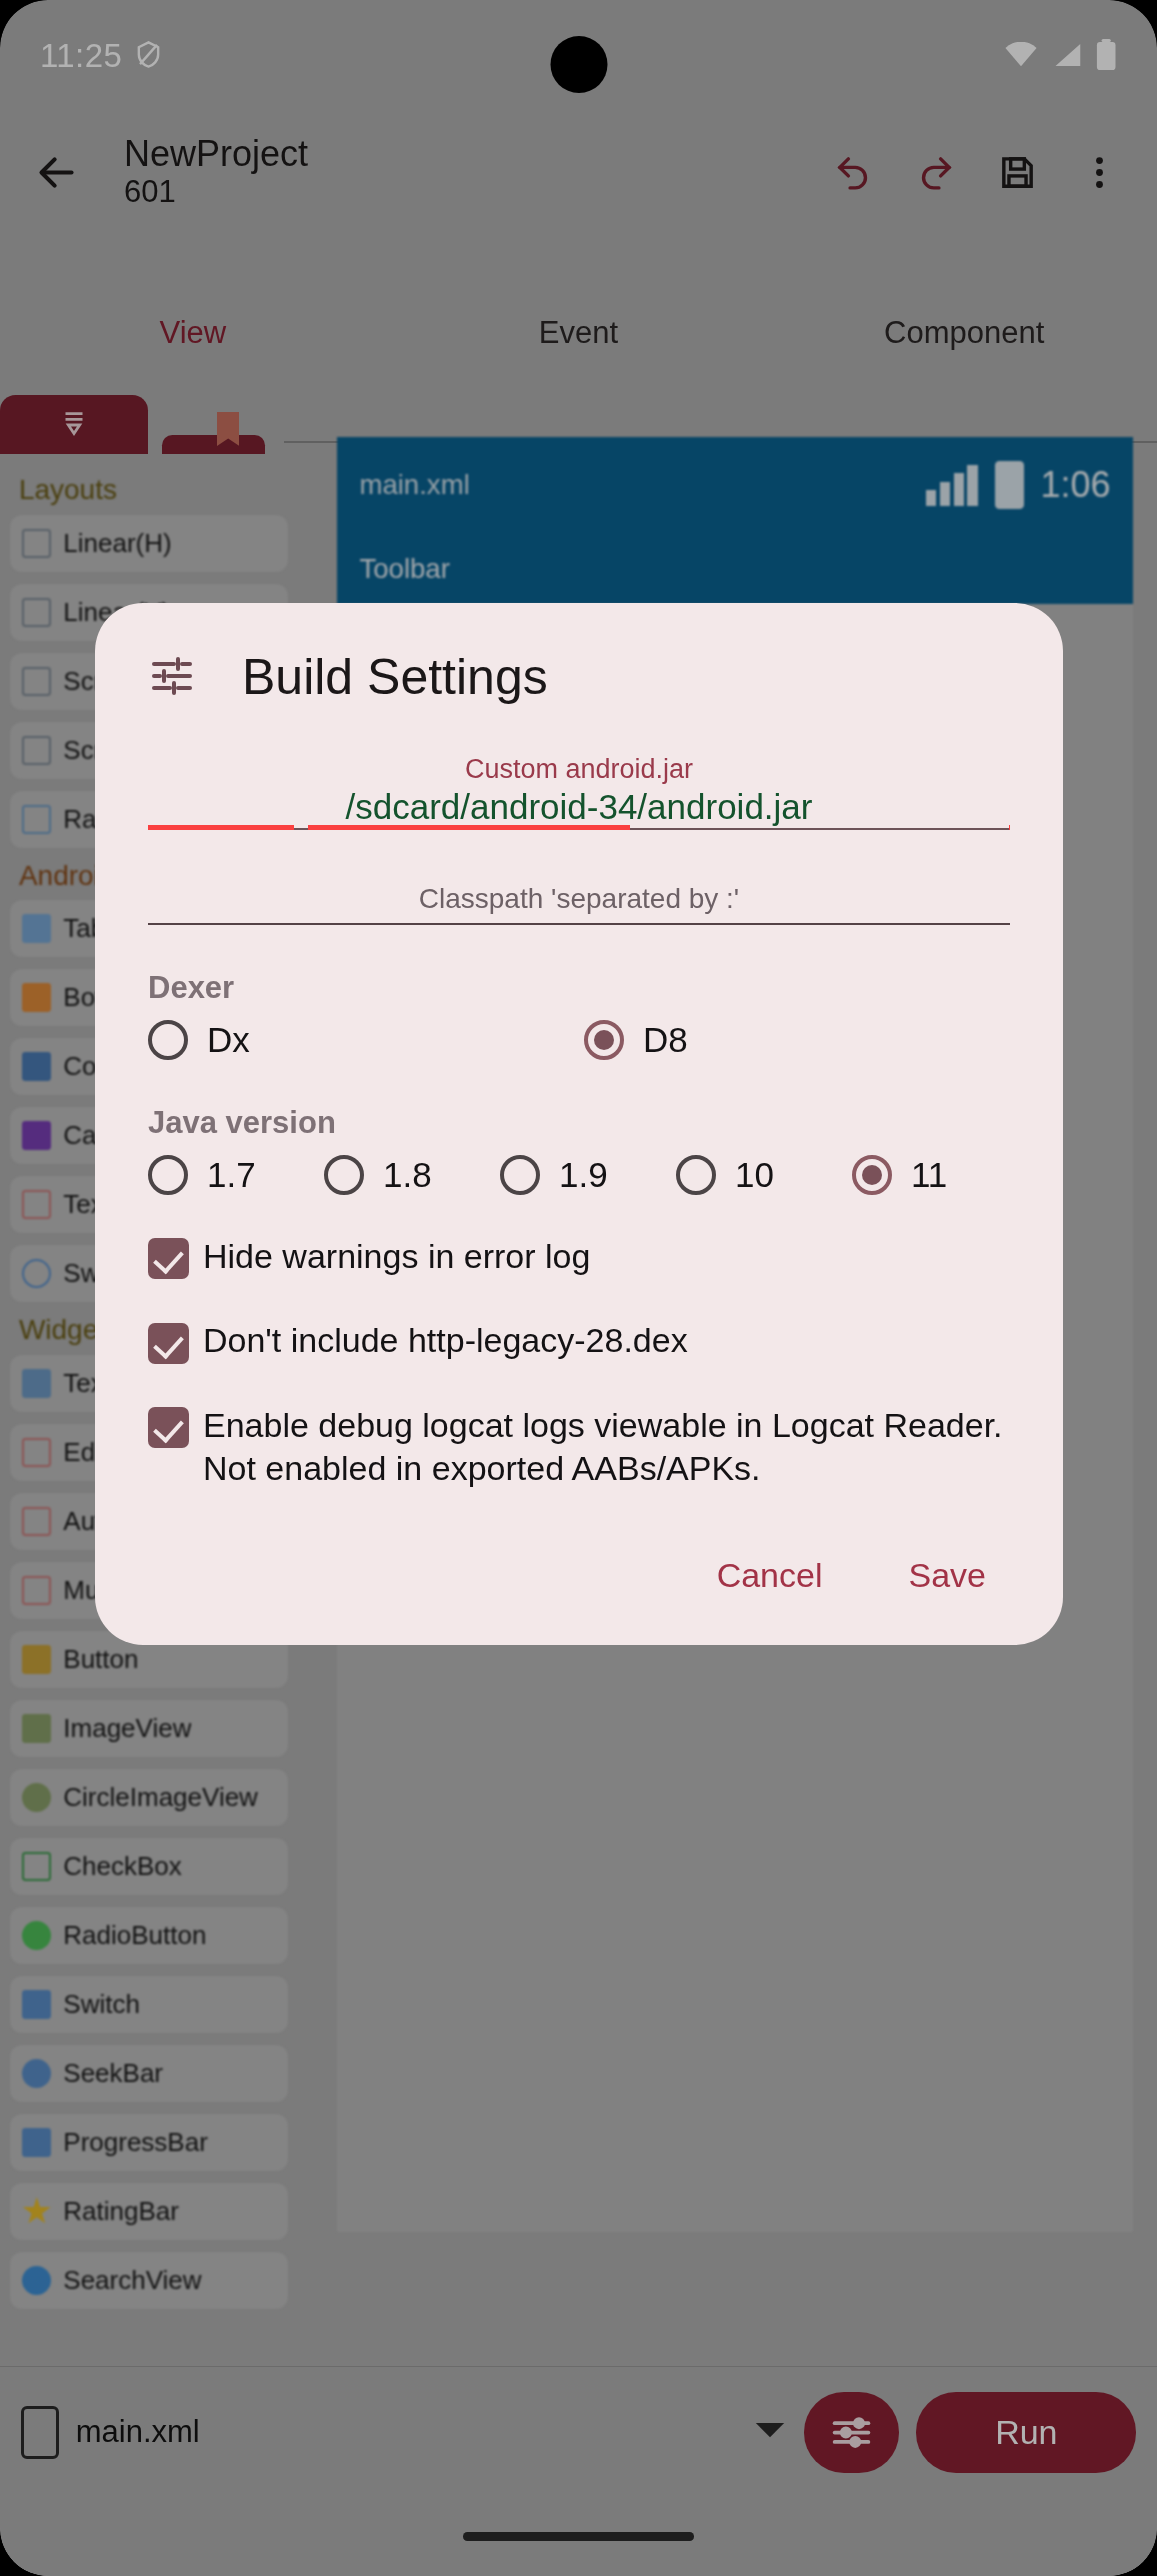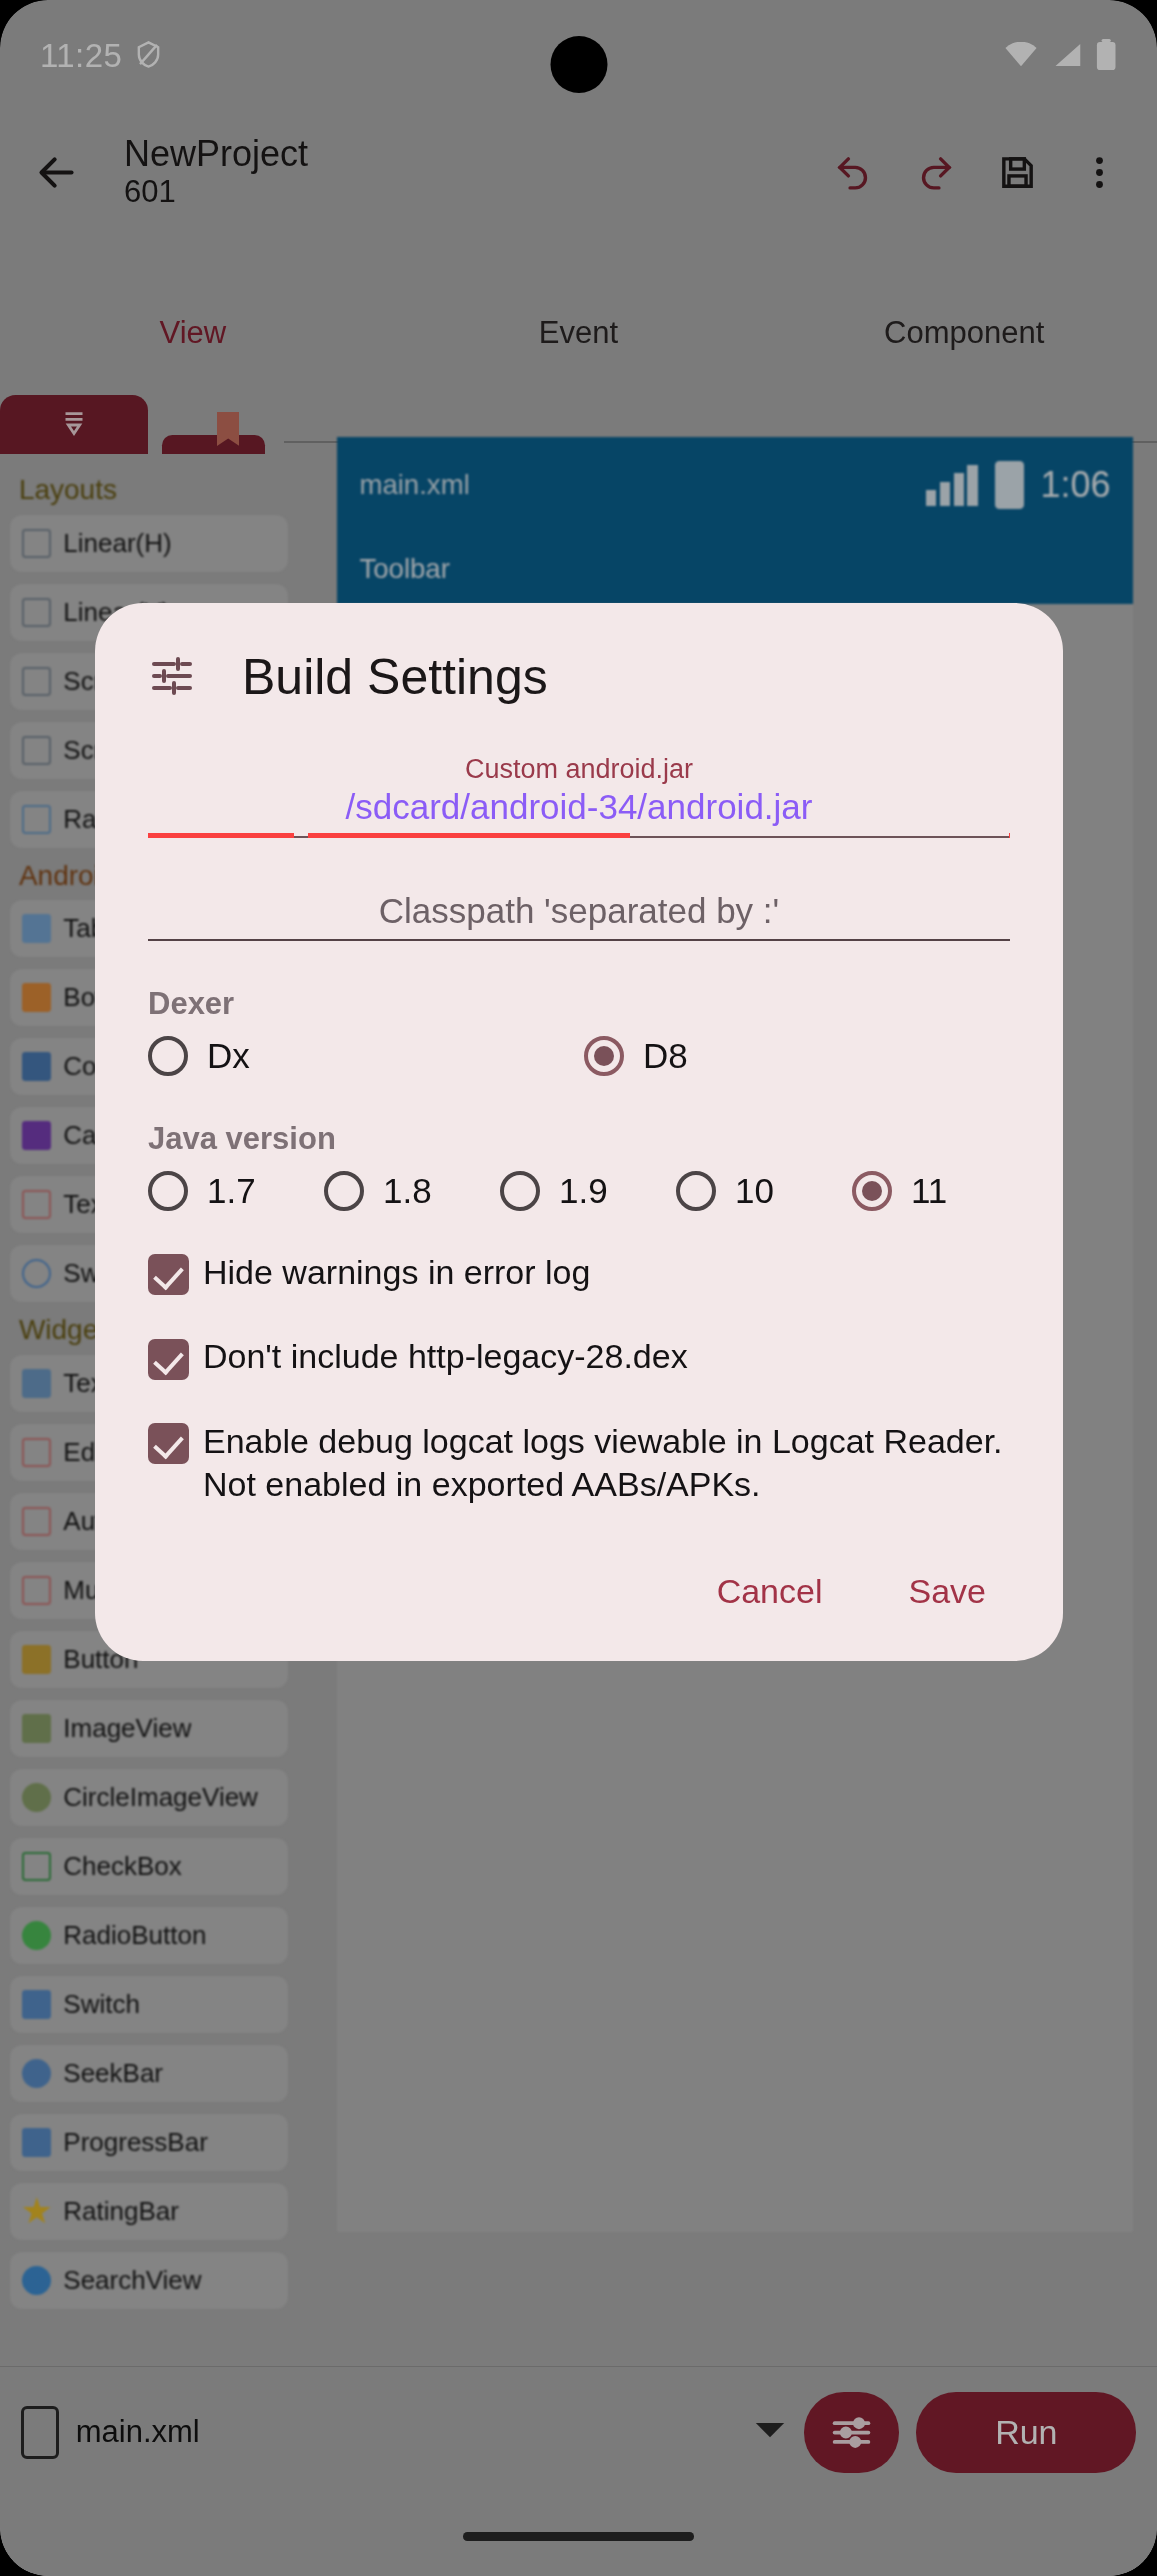--- a/index.html
+++ b/index.html
@@ -130,32 +130,32 @@
   #dialog {
     position: absolute; left: 95px; top: 603px; width: 968px;
     background: #f3e8e9; border-radius: 48px;
     padding: 45px 53px 38px 53px;
   }
   #dlg-header { display: flex; align-items: center; gap: 46px; margin-bottom: 48px; }
   #dlg-title { font-size: 50px; color: #1b1718; }
   .field { margin-bottom: 8.6px; text-align: center; }
   .field-label { font-size: 27px; color: #9a3a4b; margin-bottom: 1.7px; }
   .field-value {
-    font-size: 35px; color: #8b5cf6; padding-bottom: 9px;
+    font-size: 35px; color: #14532d; padding-bottom: 1px;
     border-bottom: 2.6px solid #6d5358; position: relative;
     white-space: nowrap;
   }
   .squiggle {
     position: absolute; left: 0; right: 0; bottom: -2.6px; height: 5.2px;
     background: repeating-linear-gradient(to right,
       #fa4040 0px, #fa4040 146px, transparent 146px, transparent 160px,
       #fa4040 160px, #fa4040 482px, transparent 482px, transparent 861px);
   }
   .field-placeholder {
-    font-size: 35px; color: #6d6166; padding-bottom: 8.6px;
+    font-size: 28px; color: #6d6166; padding-bottom: 8.6px;
     border-bottom: 2.6px solid #544246;
   }
   .section-label { font-size: 31px; font-weight: bold; color: #7e7176; margin: 45px 0 13.8px; }
   .radio-row { display: flex; align-items: center; }
   .radio-opt { display: flex; align-items: center; gap: 19px; }
   .radio {
     width: 40px; height: 40px; border-radius: 50%;
     border: 4.3px solid #4b4446; flex: 0 0 auto;
     display: flex; align-items: center; justify-content: center;
   }

